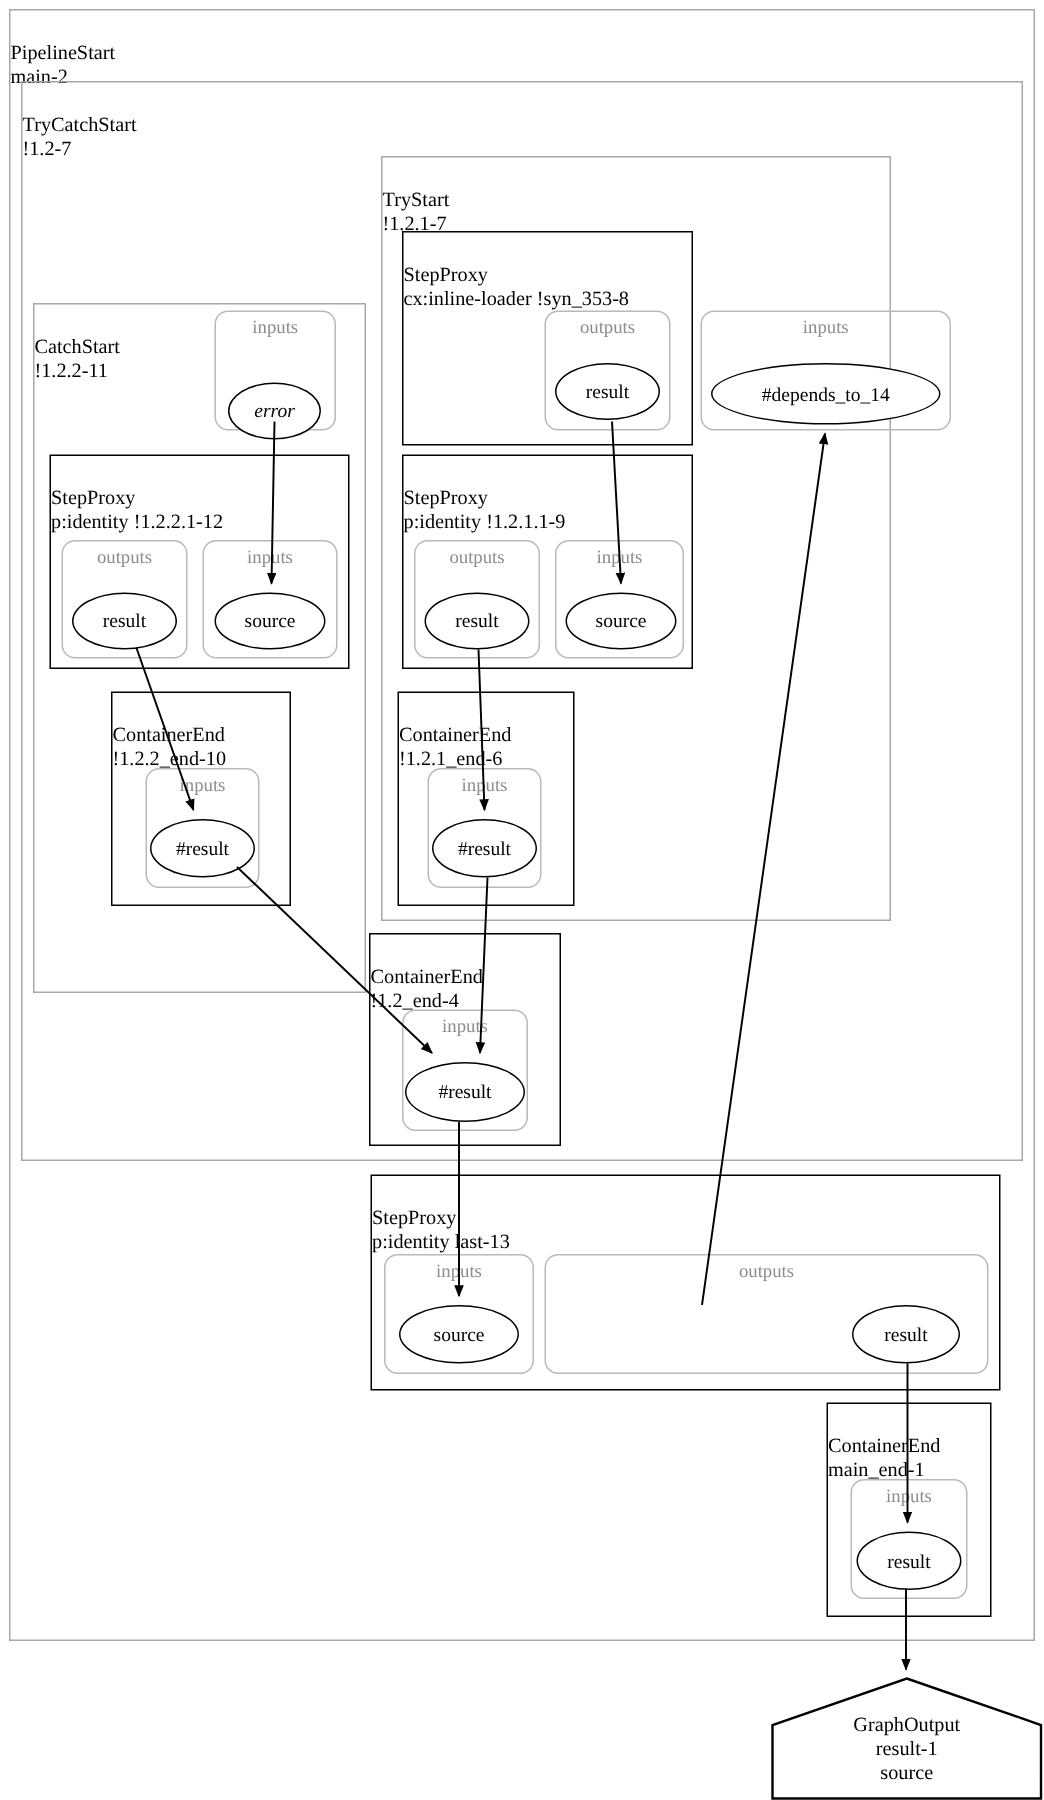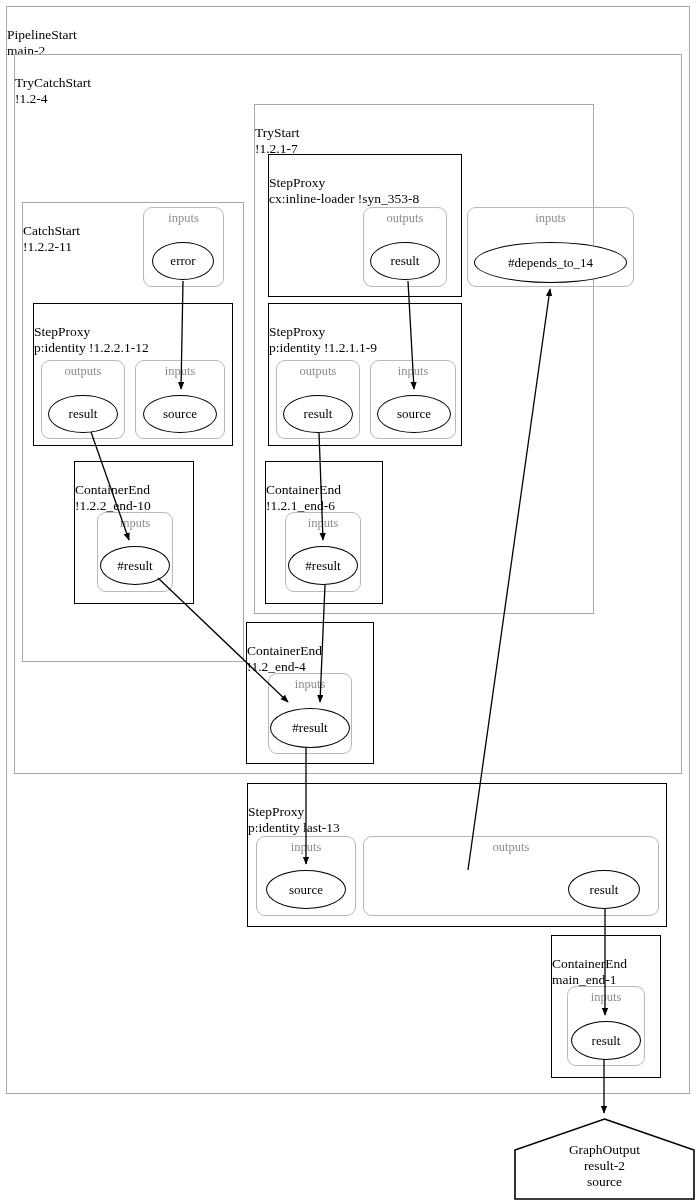--- a/index.html
+++ b/index.html
@@ -50,37 +50,37 @@
 
 <div id="stage">
 
   <div class="cluster gray" style="left:6px;top:6px;width:684px;height:1088px;">
     <div class="clabel">PipelineStart
 main-2</div>
   </div>
 
   <div class="cluster gray" style="left:14px;top:54px;width:668px;height:720px;">
     <div class="clabel">TryCatchStart
-!1.2-4</div>
+!1.2-7</div>
   </div>
 
   <div class="cluster gray" style="left:254px;top:104px;width:340px;height:510px;">
     <div class="clabel">TryStart
 !1.2.1-7</div>
   </div>
 
   <div class="cluster gray" style="left:22px;top:154px;width:222px;height:460px;margin-top:48px;">
     <div class="clabel">CatchStart
 !1.2.2-11</div>
   </div>
 
   <div class="port" style="left:143px;top:207px;width:81px;height:80px;">
     <div class="plabel">inputs</div>
   </div>
-  <div class="oval" style="left:152px;top:242px;width:62px;height:38px;">error</div>
+  <div class="oval" style="left:152px;top:255px;width:62px;height:38px;font-style:italic;">error</div>
 
   <div class="cluster black" style="left:33px;top:303px;width:200px;height:143px;">
     <div class="clabel">StepProxy
 p:identity !1.2.2.1-12</div>
   </div>
   <div class="port" style="left:41px;top:360px;width:84px;height:79px;">
     <div class="plabel">outputs</div>
   </div>
   <div class="oval" style="left:48px;top:395px;width:70px;height:38px;">result</div>
 
@@ -165,21 +165,21 @@
   <div class="port" style="left:567px;top:986px;width:78px;height:80px;">
     <div class="plabel">inputs</div>
   </div>
   <div class="oval" style="left:571px;top:1021px;width:70px;height:39px;">result</div>
 
   <div class="house" style="left:513px;top:1118px;width:183px;height:82px;">
     <svg width="183" height="82" viewBox="0 0 183 82">
       <polygon points="91.5,1 181,32 181,81 2,81 2,32" fill="#ffffff" stroke="#000000" stroke-width="1.6"></polygon>
     </svg>
     <div class="htext">GraphOutput
-result-2
+result-1
 source</div>
   </div>
 
   <svg id="edges" viewBox="0 0 696 1200">
     <defs>
       <marker id="ah" markerWidth="9" markerHeight="9" refX="7.2" refY="3.2" orient="auto" markerUnits="userSpaceOnUse">
         <path d="M0,0 L8,3.2 L0,6.4 z" fill="#000000"></path>
       </marker>
     </defs>
     <g stroke="#000000" stroke-width="1.3" fill="none" marker-end="url(#ah)">

